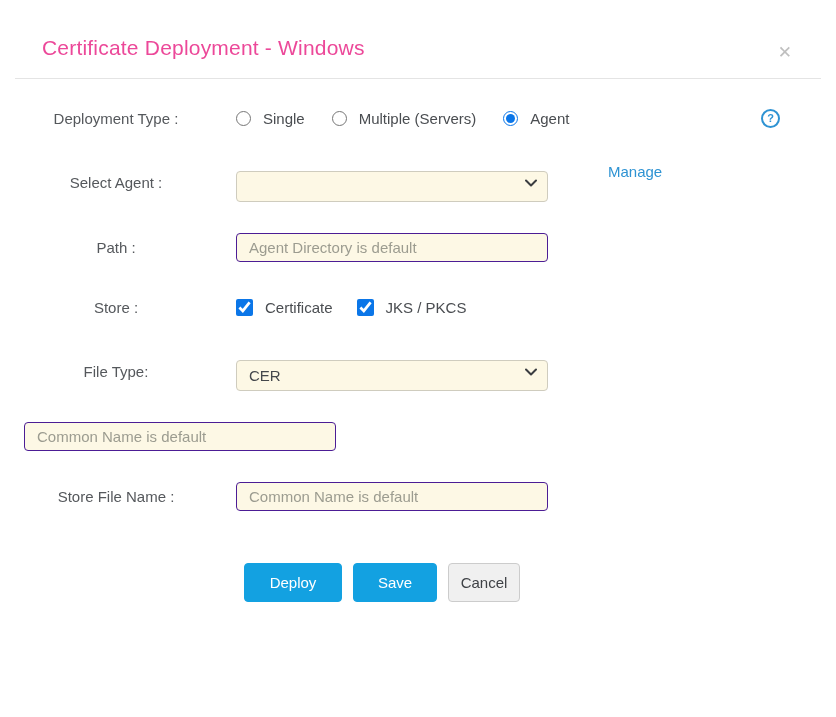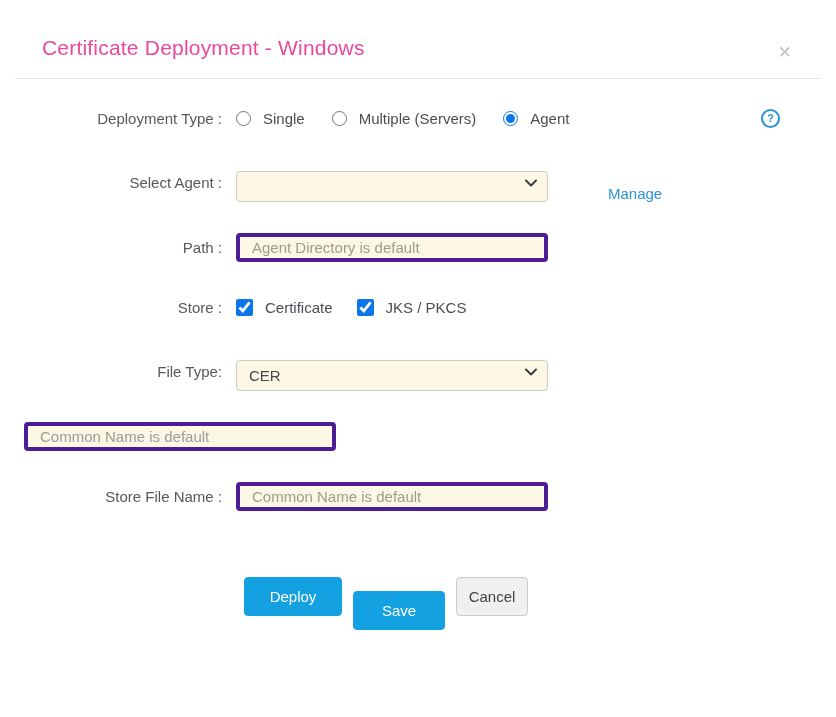--- a/index.html
+++ b/index.html
@@ -20,29 +20,29 @@
   }
   .dlg-divider { border:none; border-top:1px solid #e4e4e4; margin:0 15px; }
 
   
   .dlg-form { padding-top:24px; }
   .frow {
     display:flex; align-items:center;
     padding-left:10px; margin-bottom:30px; min-height:30px;
   }
   .flabel {
-    flex:0 0 212px; text-align:right;
+    flex:0 0 212px; text-align:center;
     font-size:15px; color:#55585c;
   }
-  .fcontrol { margin-left:14px; display:flex; align-items:flex-end; }
+  .fcontrol { margin-left:14px; display:flex; align-items:flex-start; }
 
   
   .txt-input, .sel-wrap { width:312px; }
   .txt-input {
-    height:29px; background:#fdf8e5; border:4px solid #4c1d95;
+    height:29px; background:#fdf8e5; border:1px solid #4c1d95;
     border-radius:4px; padding:0 12px; font-size:15px; color:#45484c;
     font-family:"Liberation Sans", sans-serif; outline:none;
   }
   .txt-input::placeholder { color:#9c9c90; opacity:1; }
   .sel-wrap { position:relative; }
   .sel {
     width:100%; height:31px; background:#fdf8e5; border:1px solid #cfccbe;
     border-radius:4px; padding:0 30px 0 12px; font-size:15px; color:#45484c;
     font-family:"Liberation Sans", sans-serif;
     appearance:none; -webkit-appearance:none; outline:none;margin-top:8px;
@@ -70,21 +70,21 @@
 
   
   .btn-row { display:flex; align-items:center; gap:11px; padding-left:244px; margin-top:52px; }
   .btn {
     height:39px; border-radius:4px; font-size:15px; cursor:pointer;
     font-family:"Liberation Sans", sans-serif; display:inline-flex;
     align-items:center; justify-content:center;
   }
   .btn-primary { background:#13a1e1; border:1px solid #13a1e1; color:#ffffff; }
   .btn-deploy { width:98px; }
-  .btn-save { width:92px;margin-top:28px; }
+  .btn-save { width:84px; }
   .btn-cancel { width:72px; background:#f0f0f0; border:1px solid #cccccc; color:#3f4246; }
 </style>
 </head>
 <body>
 
 <div class="dialog">
 
   <div class="dlg-header">
     <div class="dlg-title">Certificate Deployment - Windows</div>
     <span class="dlg-close">✕</span>

